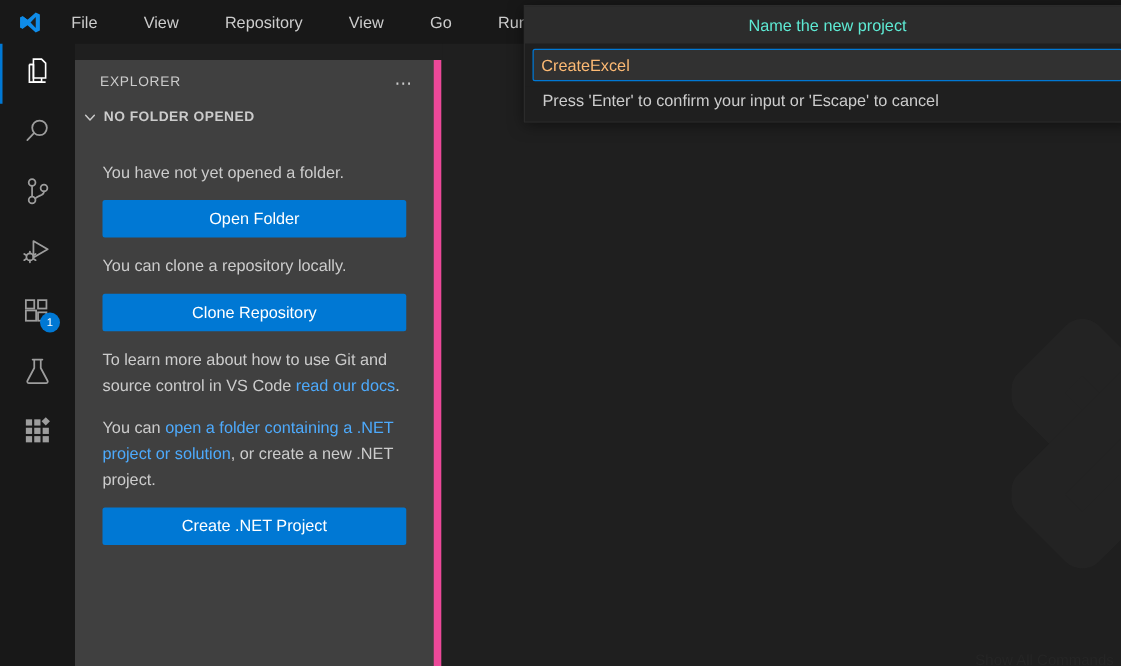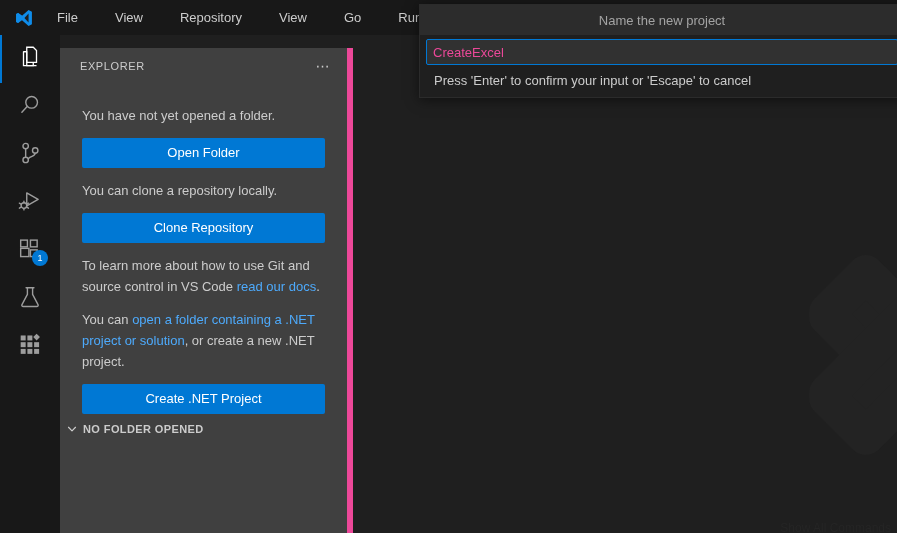--- a/index.html
+++ b/index.html
@@ -108,25 +108,25 @@
     background:#1f1f1f;
     border:1px solid #2b2b2b;
     box-shadow:0 2px 12px rgba(0,0,0,.5);
     z-index:50;
   }
   #qi-titlebar {
     height:30px; background:#2c2c2c;
     display:flex; align-items:center; justify-content:center;
     padding:0 8px;
   }
-  #qi-title { font-size:13px; color:#a3a3a3; }
+  #qi-title { font-size:13px; color:#5eead4; }
   #qi-inputrow { padding:4px 6px 4px 6px; background:#1f1f1f; }
   #qi-input {
     width:100%; height:26px;
-    background:#313131; color:#ec4899;
+    background:#313131; color:#fdba74;
     border:1px solid #0078d4; border-radius:2px;
     padding:0 6px; font-size:13px;
     font-family:"Liberation Sans", sans-serif;
     outline:none;
   }
   #qi-message {
     padding:4px 10px 9px 14px;
     font-size:13px; color:#cccccc; background:#1f1f1f;
   }
 </style>
@@ -235,45 +235,45 @@
 
 </div>
 
 <div id="sidebar">
 
   <div id="sidebar-title-row">
     <span id="sidebar-title">EXPLORER</span>
     <span id="sidebar-actions">⋯</span>
   </div>
 
-  <div id="sidebar-body">
-
-    <div class="sb-text">You have not yet opened a folder.</div>
-
-    <button class="sb-btn">Open Folder</button>
-
-    <div class="sb-text">You can clone a repository locally.</div>
-
-    <button class="sb-btn">Clone Repository</button>
-
-    <div class="sb-text"><span>To learn more about how to use Git and source control in VS Code </span><span class="sb-link">read our docs</span><span>.</span></div>
-
-    <div class="sb-text"><span>You can </span><span class="sb-link">open a folder containing a .NET project or solution</span><span>, or create a new .NET project.</span></div>
-
-    <button class="sb-btn">Create .NET Project</button>
-
-  </div>
-
   <div id="section-header">
     <span class="chev">
       <svg viewBox="0 0 16 16" fill="none" stroke="#cccccc" stroke-width="1.3" stroke-linecap="round" stroke-linejoin="round">
         <path d="M4 6 L8 10.2 L12 6"></path>
       </svg>
     </span>
     <span id="section-title">NO FOLDER OPENED</span>
+  </div>
+
+  <div id="sidebar-body">
+
+    <div class="sb-text">You have not yet opened a folder.</div>
+
+    <button class="sb-btn">Open Folder</button>
+
+    <div class="sb-text">You can clone a repository locally.</div>
+
+    <button class="sb-btn">Clone Repository</button>
+
+    <div class="sb-text"><span>To learn more about how to use Git and source control in VS Code </span><span class="sb-link">read our docs</span><span>.</span></div>
+
+    <div class="sb-text"><span>You can </span><span class="sb-link">open a folder containing a .NET project or solution</span><span>, or create a new .NET project.</span></div>
+
+    <button class="sb-btn">Create .NET Project</button>
+
   </div>
 </div>
 
 <div id="editor">
   <div id="watermark-logo">
     <svg viewBox="0 0 100 100" fill="none">
       <path d="M20 34 L34 20 L80 66 L80 96 L20 36 Z" fill="#232323" stroke="#232323" stroke-width="14" stroke-linejoin="round"></path>
       <path d="M20 66 L34 80 L80 34 L80 4 L20 64 Z" fill="#232323" stroke="#232323" stroke-width="14" stroke-linejoin="round"></path>
     </svg>
   </div>

